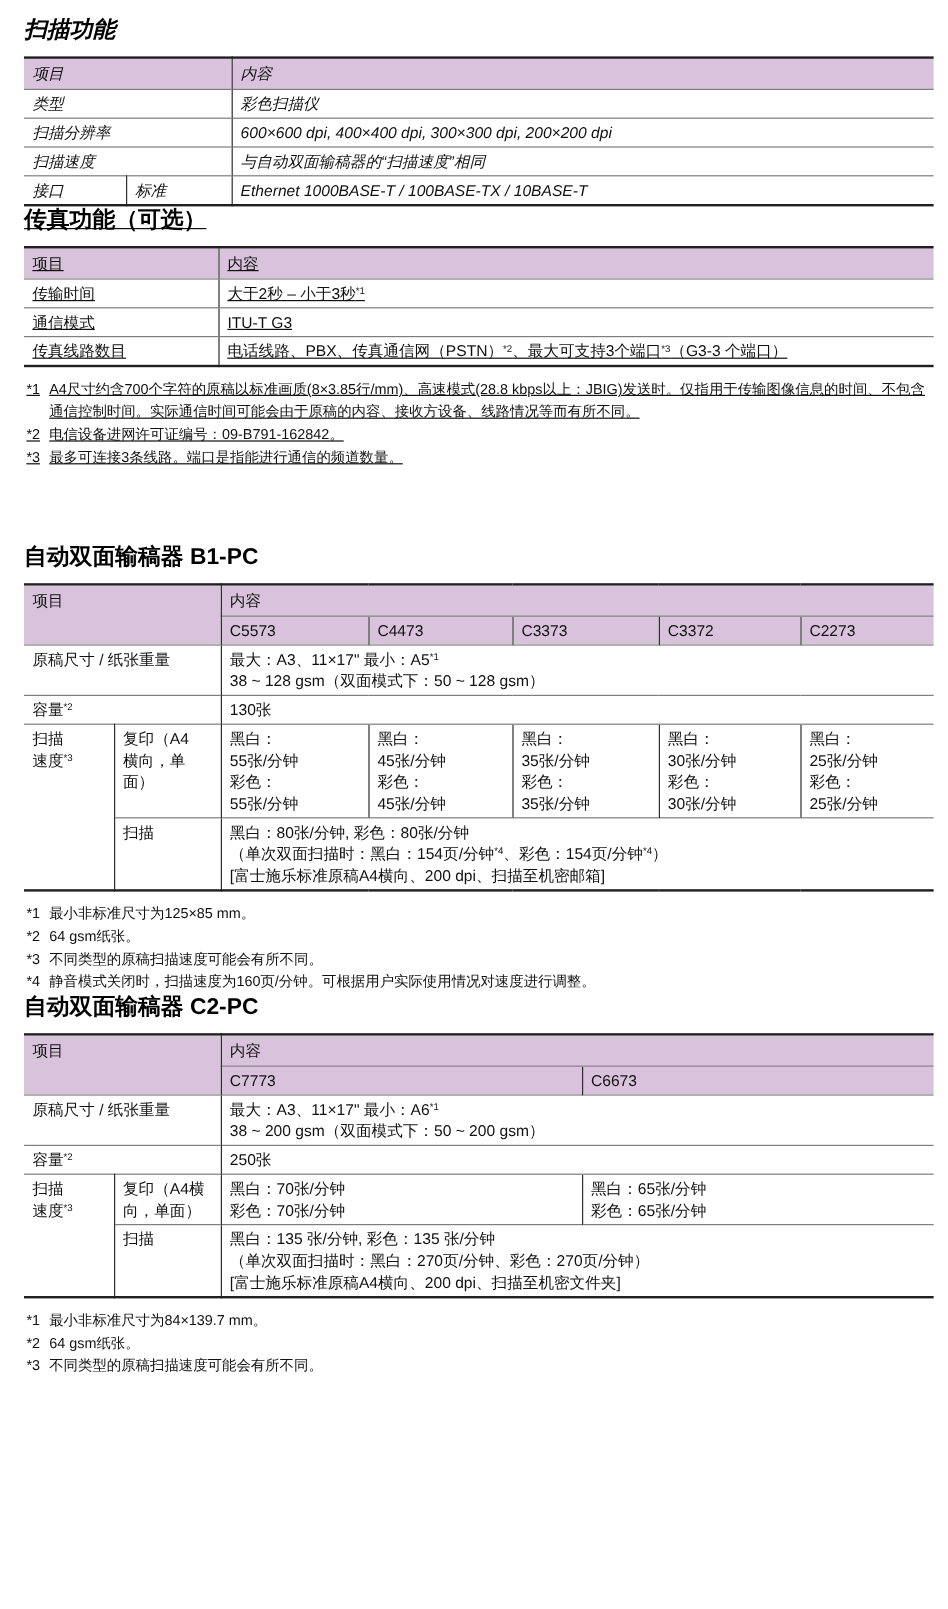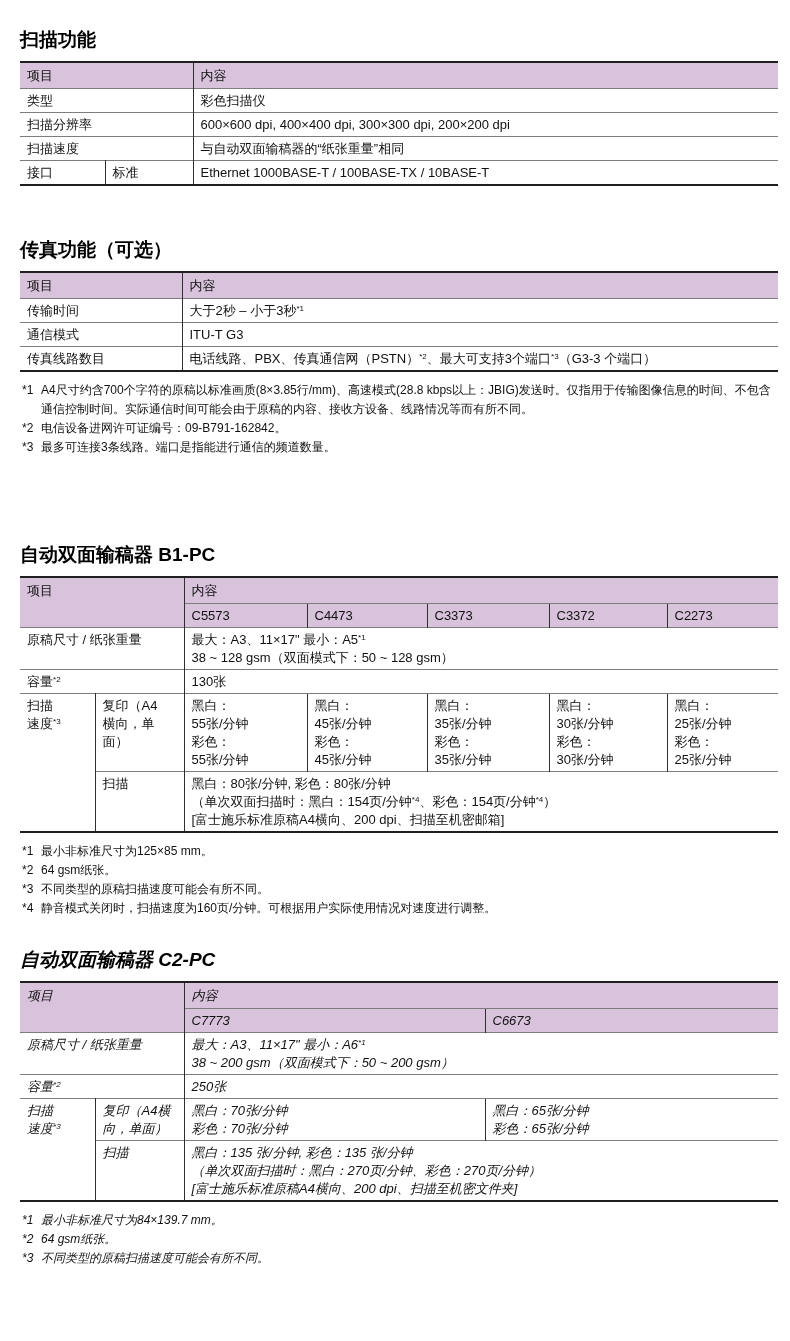--- a/index.html
+++ b/index.html
@@ -21,24 +21,24 @@
     padding:12px 12px 20px 20px;
   }
   .sec{margin:0;}
   .sec-title{
     font-size:19px;
     font-weight:700;
     color:#000;
     margin:0 0 9px 0;
     line-height:24px;
   }
-  .mt1{margin-top:16px;}
-  .mt2{margin-top:52px;}
-  .mt3{margin-top:86px;}
-  .mt4{margin-top:30px;font-style:italic;}
+  .mt1{margin-top:2px;font-style:italic;}
+  .mt2{text-decoration:underline;}
+  .mt3{margin-top:62px;}
+  .mt4{}
   table.spec{
     border-collapse:collapse;
     table-layout:fixed;
     width:758px;
     border-top:2.5px solid var(--rule-dark,#1f1f1f);
     border-bottom:2.5px solid var(--rule-dark,#1f1f1f);
   }
   .spec th,.spec td{
     padding:3px 7px 2px 7px;
     font-size:13px;
@@ -85,21 +85,21 @@
     <tr>
       <td colspan="2" class="vr">类型</td>
       <td>彩色扫描仪</td>
     </tr>
     <tr>
       <td colspan="2" class="vr">扫描分辨率</td>
       <td>600×600 dpi, 400×400 dpi, 300×300 dpi, 200×200 dpi</td>
     </tr>
     <tr>
       <td colspan="2" class="vr">扫描速度</td>
-      <td>与自动双面输稿器的“纸张重量”相同</td>
+      <td>与自动双面输稿器的“扫描速度”相同</td>
     </tr>
     <tr>
       <td class="vr">接口</td>
       <td class="vr">标准</td>
       <td>Ethernet 1000BASE-T / 100BASE-TX / 10BASE-T</td>
     </tr>
   </tbody>
     </table>
 </div>
 

